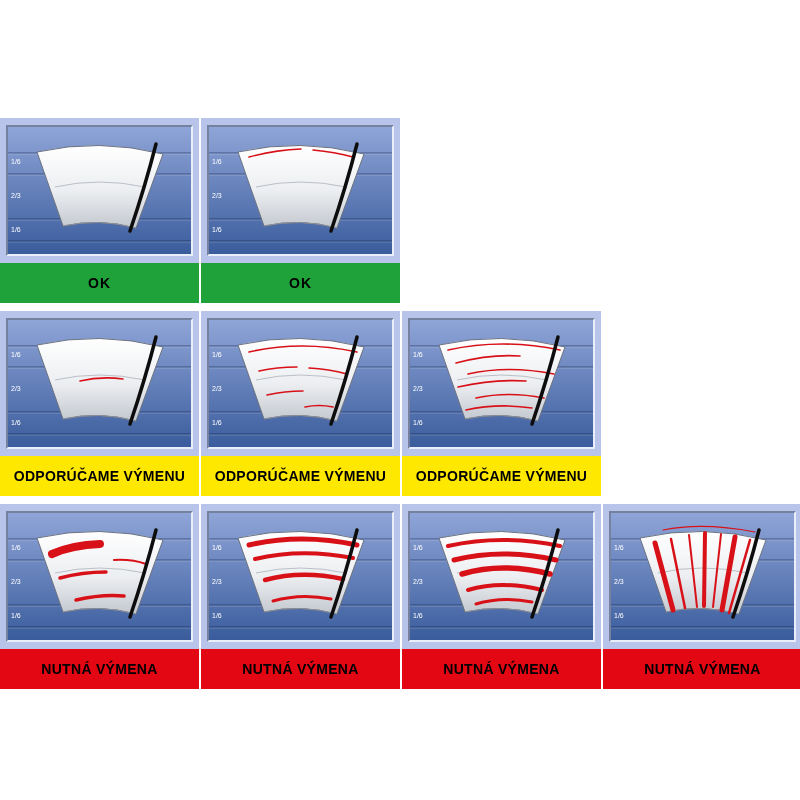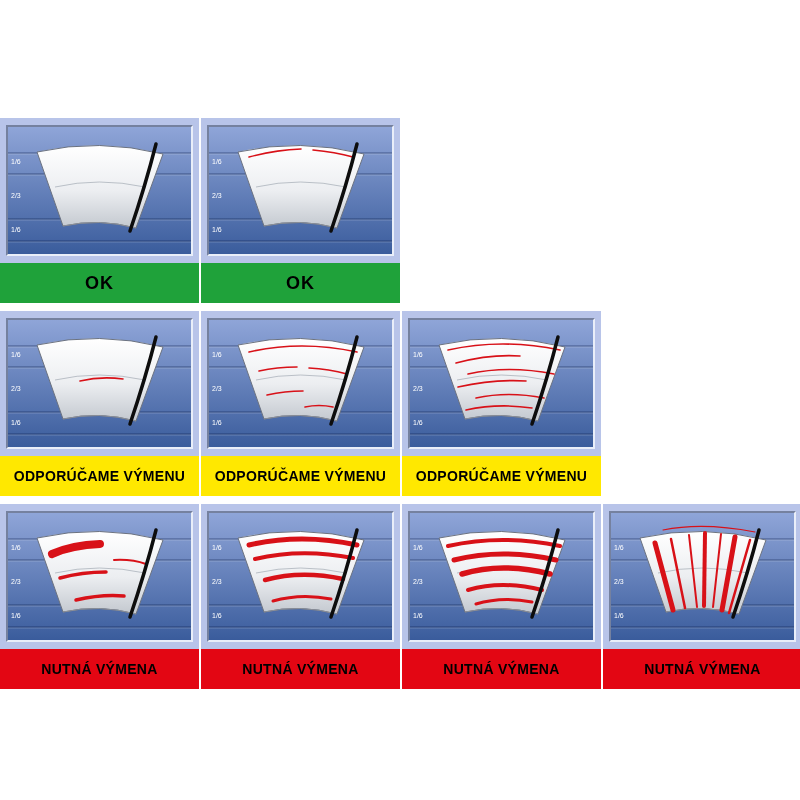--- a/index.html
+++ b/index.html
@@ -15,21 +15,21 @@
   .panel-inner{
     border:2px solid;
     border-color:#75819f #e9eef9 #e9eef9 #75819f;
     line-height:0;background:#46659f;
   }
   .panel-inner svg{display:block;width:183px;height:127px;}
   .status{
     height:40px;display:flex;align-items:center;justify-content:center;
     font-weight:bold;color:#000000;
   }
-  .status.ok{font-size:18px;letter-spacing:1px;}
+  .status.ok{font-size:14px;letter-spacing:1px;}
   .status.small{font-size:14px;letter-spacing:0.3px;}
 </style>
 </head>
 <body>
 
 <svg width="0" height="0" style="position:absolute" aria-hidden="true">
   <defs>
     <linearGradient id="panelGrad" x1="0" y1="0" x2="0" y2="1">
       <stop offset="0" stop-color="#8fa5d8"></stop>
       <stop offset="1" stop-color="#3a5c9c"></stop>

